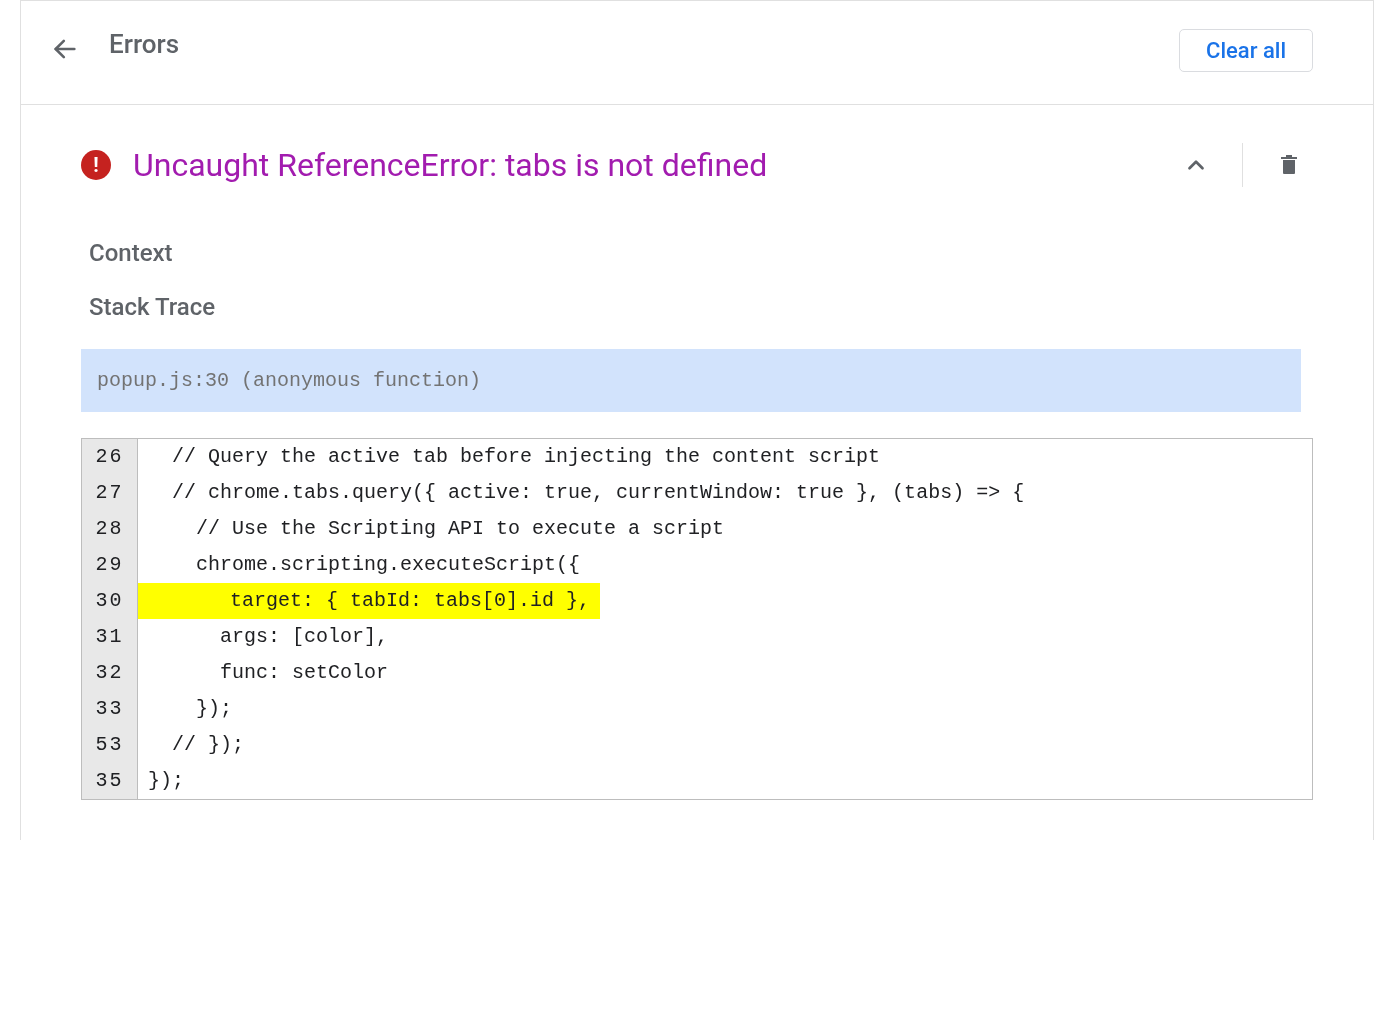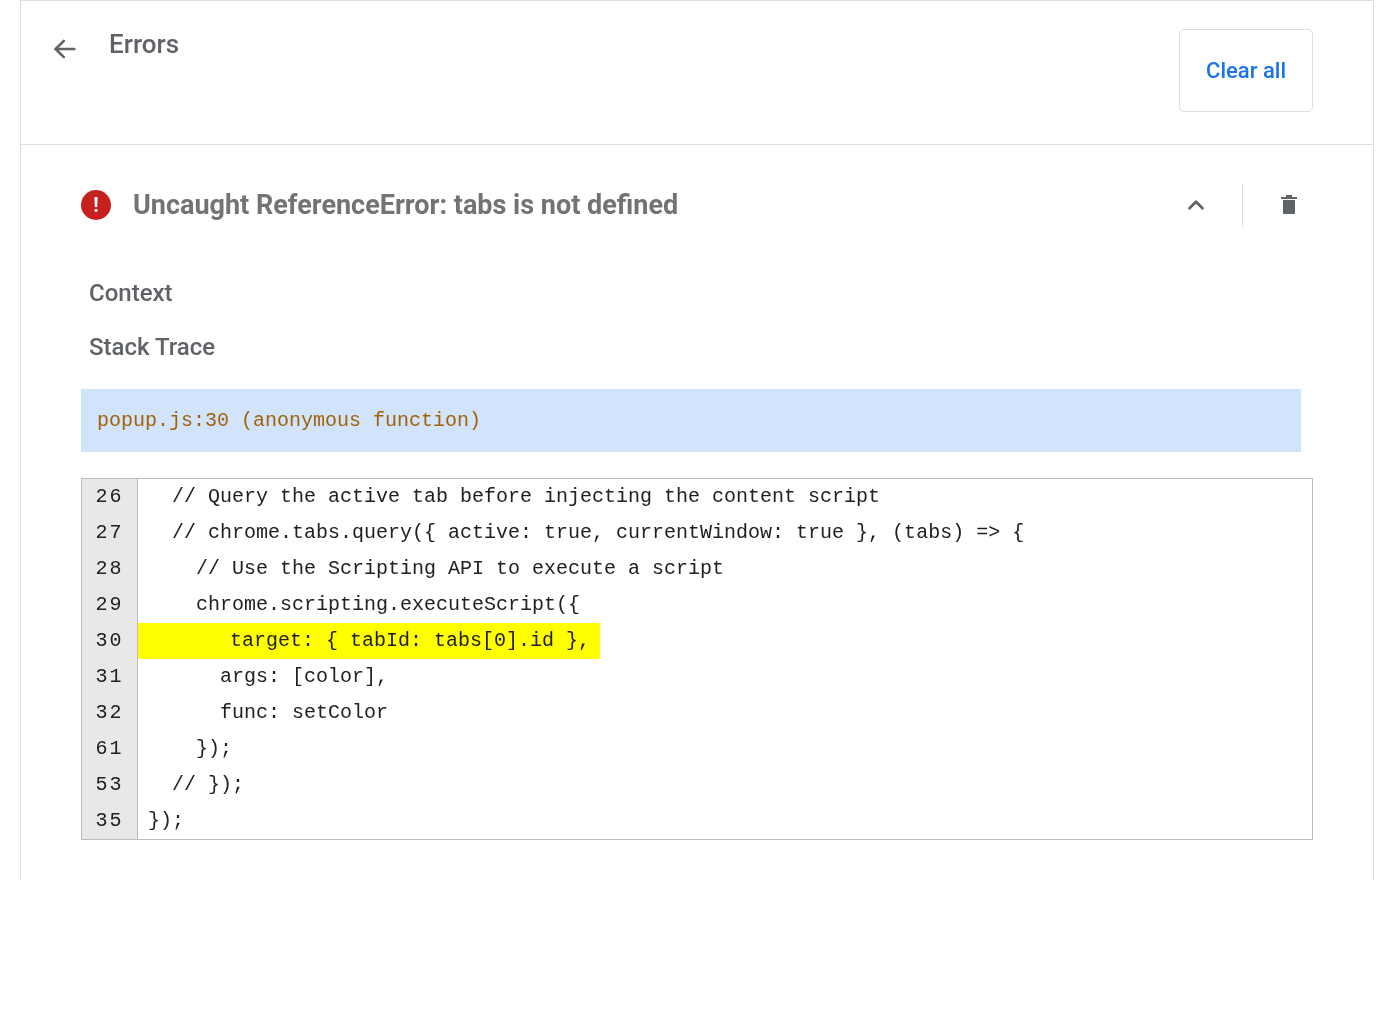--- a/index.html
+++ b/index.html
@@ -44,21 +44,21 @@
       font-weight: 500;
       color: #5f6368;
     }
     .clear-btn {
       margin-left: auto;
       border: 1px solid #dadce0;
       background: #fff;
       color: #1a73e8;
       font-size: 22px;
       font-weight: 500;
-      padding: 28px 26px;
+      padding: 8px 26px;
       border-radius: 5px;
       cursor: pointer;
       font-family: inherit;
     }
     .divider {
       border: none;
       border-top: 1px solid #e0e0e0;
       margin: 0 -60px 0 -60px;
     }
     .error-row {
@@ -77,24 +77,23 @@
       justify-content: center;
       flex-shrink: 0;
       margin-right: 22px;
     }
     .error-badge-text {
       color: #fff;
       font-weight: bold;
       font-size: 20px;
     }
     .error-message {
-      font-size: 27px;
-      color: #737373;
+      font-size: 32px;
+      color: #a21caf;
       flex: 1;
-      font-weight: bold;
     }
     .error-actions {
       display: flex;
       align-items: center;
       gap: 8px;
     }
     .chevron-btn, .trash-btn {
       width: 48px;
       height: 48px;
       display: flex;
@@ -118,21 +117,21 @@
     .context-value {
       font-size: 22px;
       color: #202124;
       margin: 22px 0 10px 0;
     }
     .stack-frame {
       background: #d2e3fc;
       padding: 20px 16px;
       font-family: "Courier New", Courier, monospace;
       font-size: 20px;
-      color: #a16207;
+      color: #737373;
       margin: 28px 12px 0 0;
     }
     .code-block {
       border: 1px solid #bdbdbd;
       margin-top: 26px;
       font-family: "Courier New", Courier, monospace;
       font-size: 20px;
       line-height: 1.0;
     }
     .code-line {
@@ -248,21 +247,21 @@
           <div class="line-code">      args: [color],</div>
         </div>
       </div>
       <div class="code-line">
         <div class="line-num">32</div>
         <div class="code-wrap">
           <div class="line-code">      func: setColor</div>
         </div>
       </div>
       <div class="code-line">
-        <div class="line-num">61</div>
+        <div class="line-num">33</div>
         <div class="code-wrap">
           <div class="line-code">    });</div>
         </div>
       </div>
       <div class="code-line">
         <div class="line-num">53</div>
         <div class="code-wrap">
           <div class="line-code">  // });</div>
         </div>
       </div>

